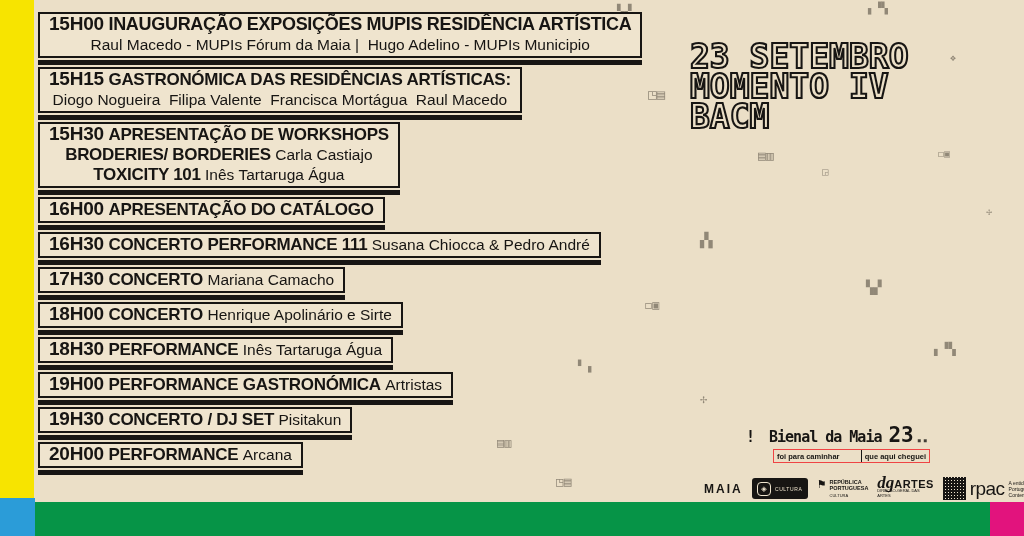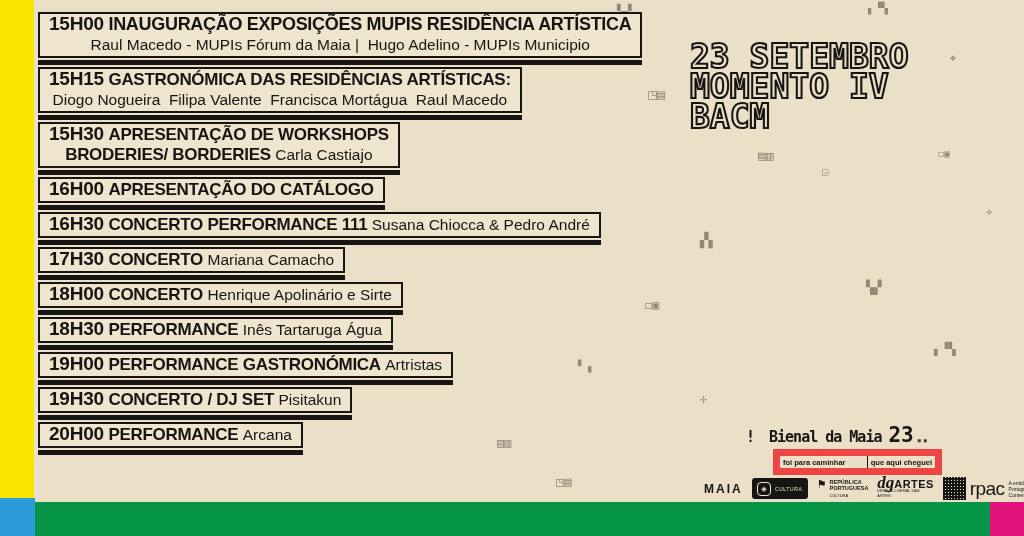--- a/index.html
+++ b/index.html
@@ -35,21 +35,21 @@
   
   .orn { position:absolute; color:#3a332a; opacity:0.5; font-family:"DejaVu Sans Mono", monospace; }
 
   
   #bienal { position:absolute; left:746px; top:423px; font-family:"DejaVu Sans Mono", monospace; }
   #bienal .line1 { display:flex; align-items:baseline; }
   #bienal .exclaim { font-size:15px; font-weight:700; margin-right:14px; }
   #bienal .bname { font-size:15px; font-weight:700; letter-spacing:-1px; }
   #bienal .byear { font-size:21px; font-weight:800; margin-left:7px; }
   #bienal .bmarks { font-size:5px; margin-left:4px; opacity:0.8; }
-  #bienal .tagline { margin-left:27px; margin-top:2px; width:155px; height:12px; border:7px solid #ef4444;
+  #bienal .tagline { margin-left:27px; margin-top:2px; width:155px; height:12px; border:1px solid #ef4444;
                      display:flex; justify-content:space-between; align-items:center;
                      font-family:"Liberation Sans", sans-serif; font-size:7.5px; font-weight:700; }
   #bienal .tagline .tl { padding-left:3px; }
   #bienal .tagline .tr { border-left:1px solid #171513; padding:0 3px; height:100%; display:flex; align-items:center; }
 
   
   #partners { position:absolute; left:704px; top:477px; display:flex; align-items:center; gap:9px; }
   .p-maia { font-size:12px; font-weight:800; letter-spacing:2px; }
   .p-cultura { width:56px; height:21px; background:#171513; border-radius:3px; display:flex; align-items:center; justify-content:center; gap:4px; }
   .p-cultura .cicon { width:12px; height:12px; border:1px solid #efe4ce; border-radius:4px; color:#efe4ce; font-size:7px;
@@ -118,20 +118,21 @@
         <div class="rowline"><span class="time">15H15</span> <span class="title">GASTRONÓMICA DAS RESIDÊNCIAS ARTÍSTICAS:</span></div>
         <div class="rowline"><span class="name pre">Diogo Nogueira  Filipa Valente  Francisca Mortágua  Raul Macedo</span></div>
       </div>
       <div class="rowbar"></div>
     </div>
 
     <div class="row">
       <div class="rowbox">
         <div class="rowline"><span class="time">15H30</span> <span class="title">APRESENTAÇÃO DE WORKSHOPS</span></div>
         <div class="rowline"><span class="title">BRODERIES/ BORDERIES</span> <span class="name">Carla Castiajo</span></div>
+        <div class="rowline"><span class="title">TOXICITY 101</span> <span class="name">Inês Tartaruga Água</span></div>
       </div>
       <div class="rowbar"></div>
     </div>
 
     <div class="row">
       <div class="rowbox">
           <div class="rowline"><span class="time">16H00</span> <span class="title">APRESENTAÇÃO DO CATÁLOGO</span></div>
         </div>
       <div class="rowbar"></div>
     </div>

